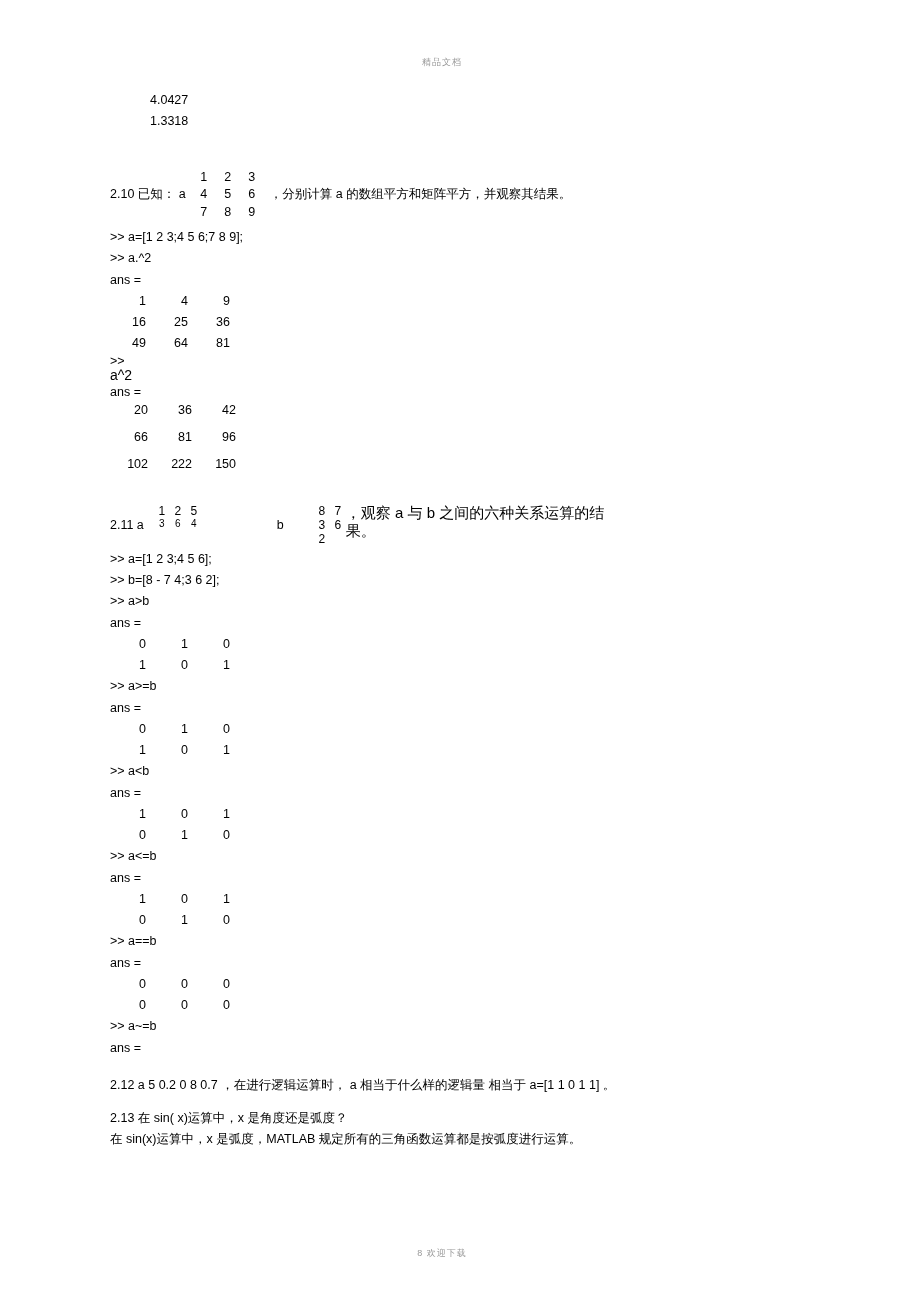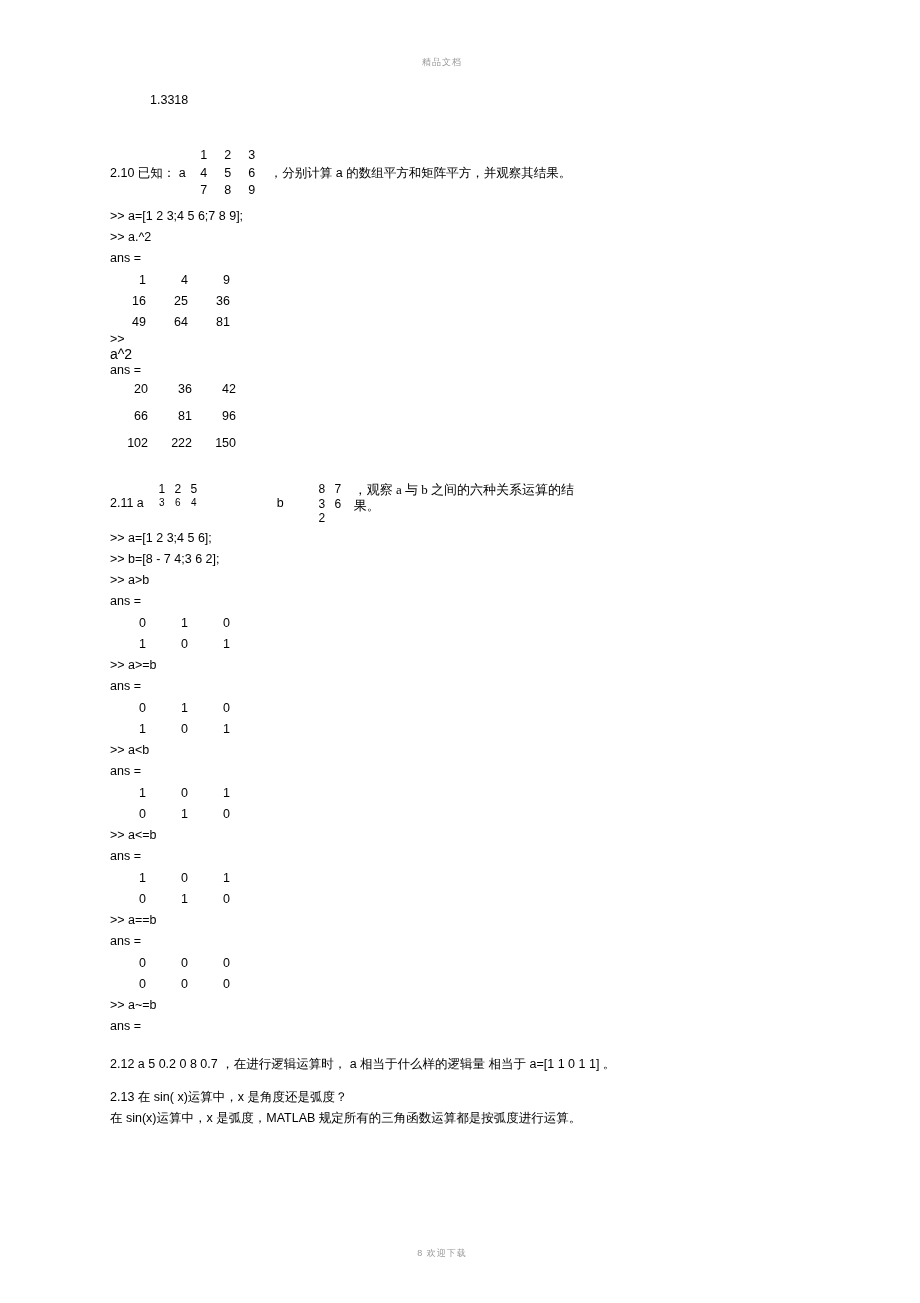--- a/index.html
+++ b/index.html
@@ -55,36 +55,36 @@
     position: relative;
   }
   .q211 .mblock {
     display: inline-block;
     line-height: 1.2;
     font-size: 12px;
   }
   .q211 .mblock .r { display: flex; }
   .q211 .mblock .c { width: 16px; text-align: center; }
   .q211-tail {
-    font-size: 13px;
+    font-size: 15px;
     line-height: 1.2;
-    margin-left: 8px;
-    font-family: Liberation Serif, serif;
+    margin-left: 0;
   }
   .spacer-sm { height: 6px; }
 </style>
 </head>
 <body>
 
 <div class="page">
   <div class="top-header">精品文档</div>
 
   <div class="content">
 
     <div class="indent">
+      <div>4.0427</div>
       <div>1.3318</div>
     </div>
 
     <div class="q210">
       <span>2.10 已知：  a</span>
       <span class="q210-matrix">
         <span class="row">
             <span class="c">1</span>
             <span class="c">2</span>
             <span class="c">3</span>

